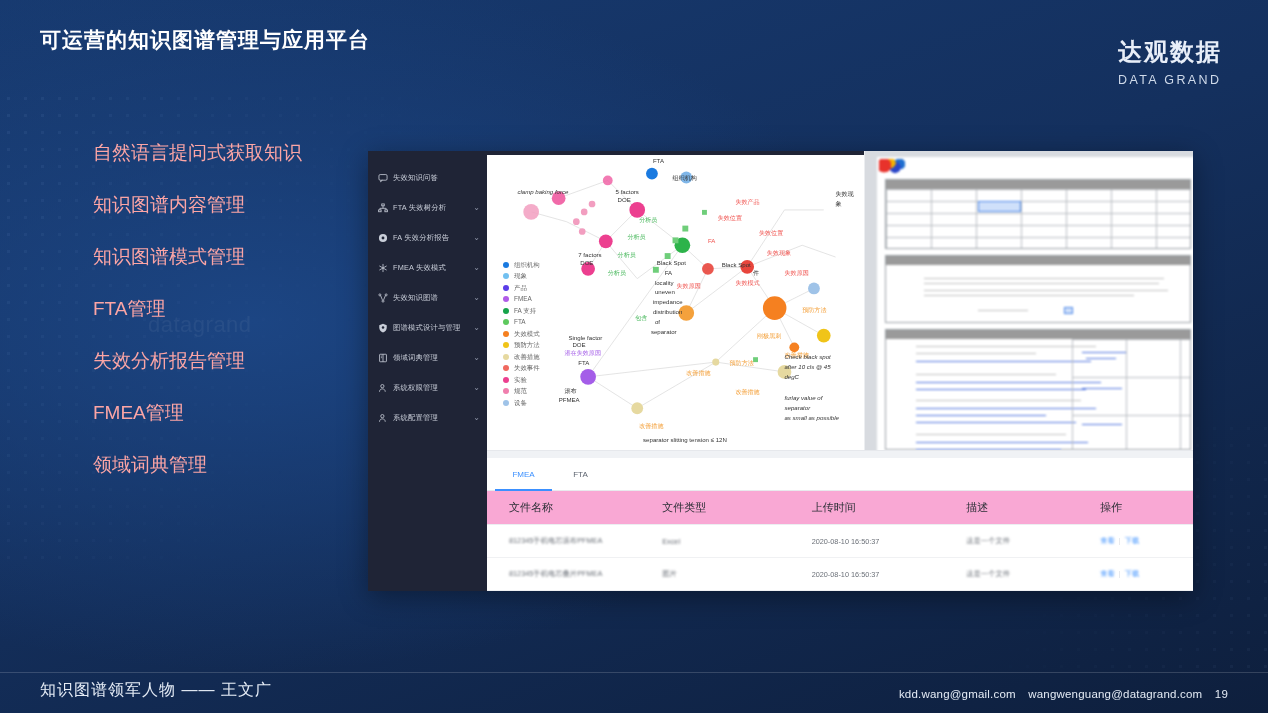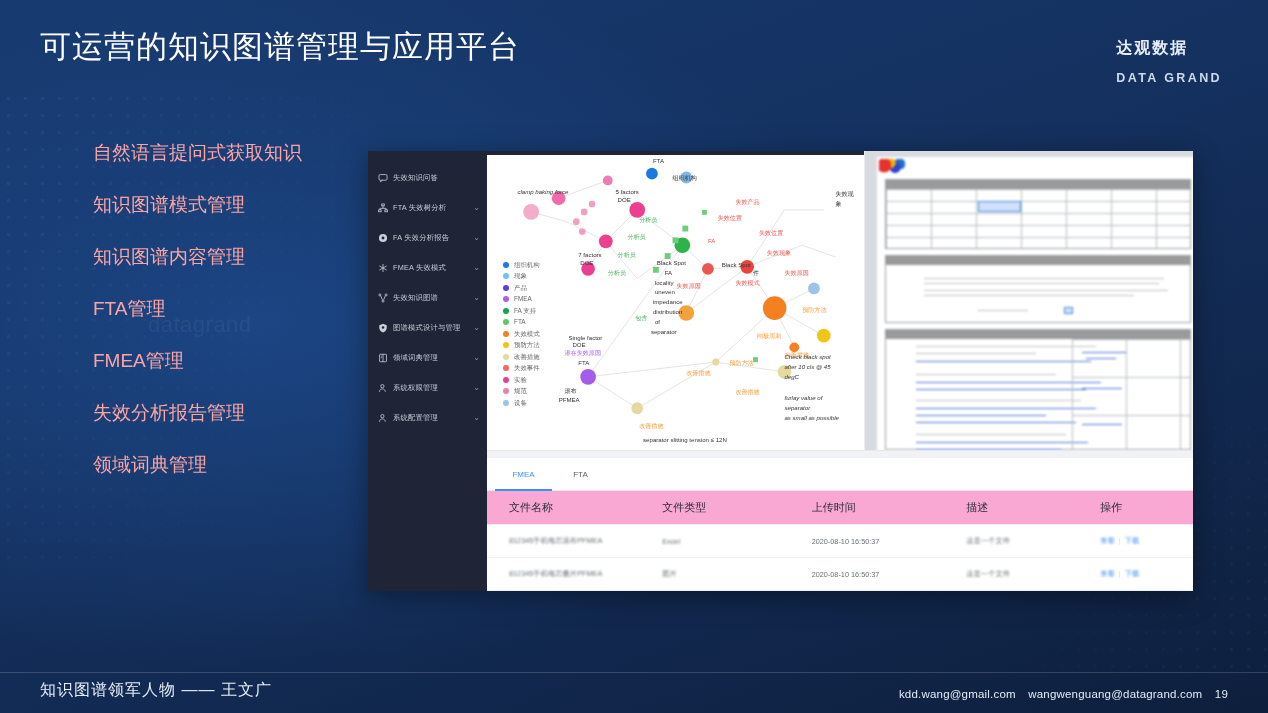--- a/index.html
+++ b/index.html
@@ -45,38 +45,38 @@
     color: rgba(255,255,255,0.055);
     letter-spacing: 0.5px;
     font-weight: 400;
     user-select: none;
   }
 
   
   .slide-title {
     position: absolute;
     left: 40px; top: 26px;
-    font-size: 31px;
-    font-weight: normal;
+    font-size: 21px;
+    font-weight: bold;
     color: #ffffff;
     letter-spacing: 1px;
   }
   .brand {
     position: absolute;
     right: 46px; top: 38px;
     text-align: left;
     color: #dfe8f5;
   }
   .brand-cn {
-    font-size: 16px; font-weight: bold; letter-spacing: 2px;
+    font-size: 24px; font-weight: bold; letter-spacing: 2px;
     color: #e8eef8; line-height: 1.2;
   }
   .brand-en {
-    font-size: 12.5px; font-weight: bold; letter-spacing: 2.4px;
-    color: #cfdaea; margin-top: 14px;
+    font-size: 12.5px; font-weight: normal; letter-spacing: 2.4px;
+    color: #cfdaea; margin-top: 6px;
   }
 
   
   .feature-list {
     position: absolute;
     left: 93px; top: 143px;
     width: 275px;
   }
   .feature-item {
     font-size: 19px;
@@ -316,25 +316,25 @@
 <div class="watermark">datagrand</div>
 
 <div class="slide-title">可运营的知识图谱管理与应用平台</div>
 <div class="brand">
   <div class="brand-cn">达观数据</div>
   <div class="brand-en">DATA GRAND</div>
 </div>
 
 <div class="feature-list">
   <div class="feature-item">自然语言提问式获取知识</div>
+  <div class="feature-item">知识图谱内容管理</div>
   <div class="feature-item">知识图谱模式管理</div>
-  <div class="feature-item">知识图谱内容管理</div>
   <div class="feature-item">FTA管理</div>
+  <div class="feature-item">失效分析报告管理</div>
   <div class="feature-item">FMEA管理</div>
-  <div class="feature-item">失效分析报告管理</div>
   <div class="feature-item">领域词典管理</div>
 </div>
 
 <div class="app-window">
 
   <div class="app-sidebar">
 
     <div class="menu-item">
       <span class="menu-ico">
         <svg viewBox="0 0 16 16" fill="none" stroke="currentColor" stroke-width="1.3">

